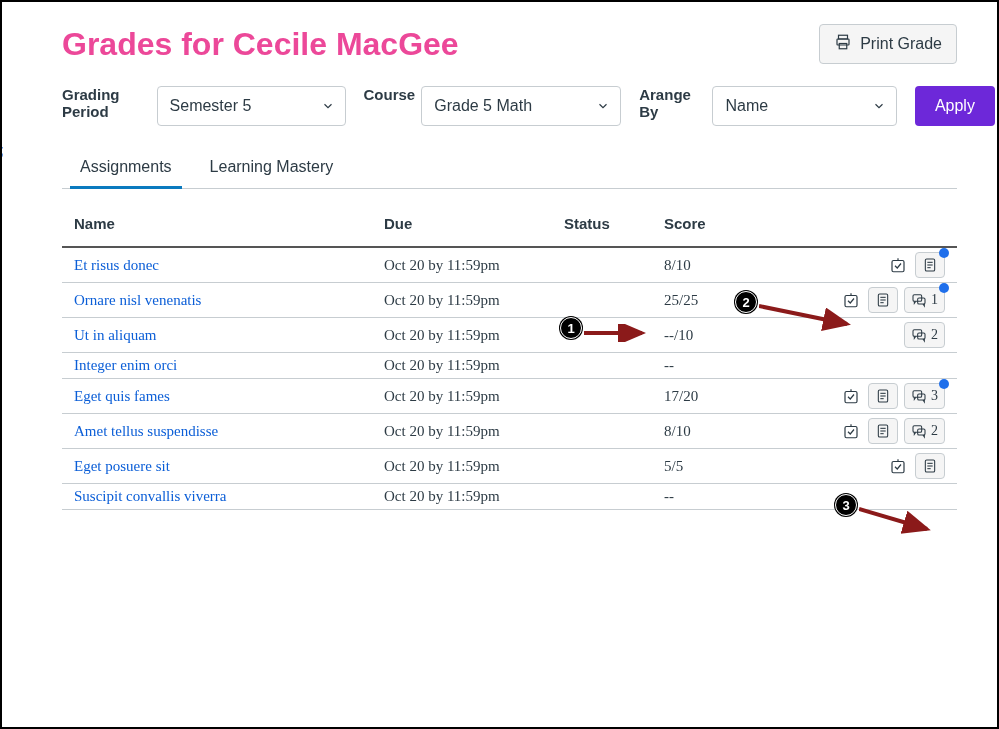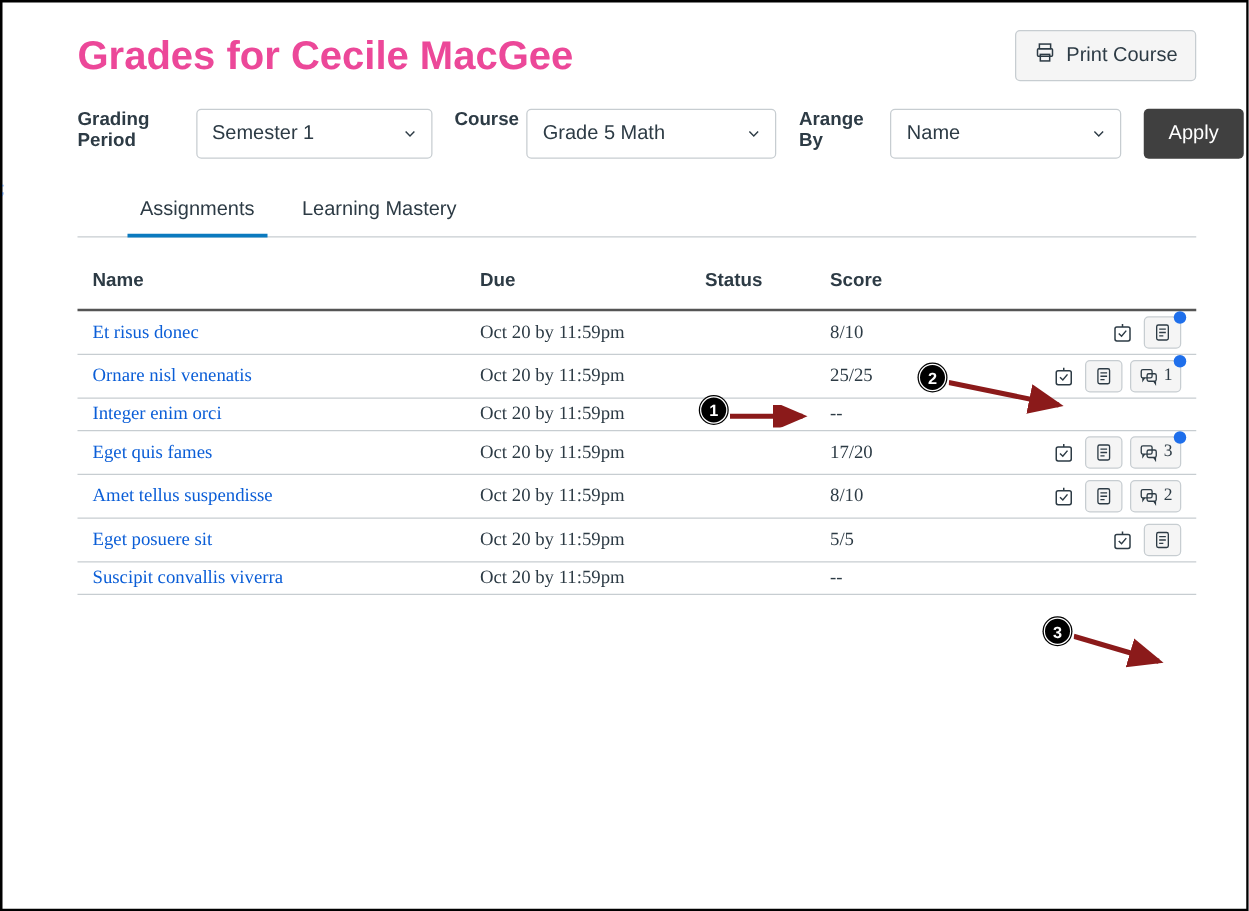--- a/index.html
+++ b/index.html
@@ -76,21 +76,21 @@
     top: 50%;
     transform: translateY(-50%);
     width: 14px; height: 14px;
   }
   .sel-grading { width: 220px; }
   .sel-course  { width: 200px; }
   .sel-arrange { width: 200px; }
   .apply-btn {
     height: 40px;
     padding: 0 20px;
-    background: #404040;
+    background: #6d28d9;
     color: #fff;
     border: none;
     border-radius: 4px;
     font-size: 16px;
     cursor: pointer;
   }
   .tabs {
     display: flex;
     gap: 26px;
     border-bottom: 1px solid #c7cdd1;
@@ -99,21 +99,20 @@
   .tab {
     padding: 10px 6px 12px 6px;
     font-size: 16px;
     color: #2d3b45;
     cursor: pointer;
     position: relative;
   }
   .tab.active {
     color: #2d3b45;
     font-weight: 400;
-    margin-left: 32px;
   }
   .tab.active::after {
     content: "";
     position: absolute;
     left: -4px; right: -4px; bottom: -1px;
     height: 3px;
     background: #0b7abf;
   }
   table.grades {
     width: 100%;
@@ -208,29 +207,29 @@
   <div class="header-row">
     <h1>Grades for Cecile MacGee</h1>
     <button class="print-btn">
       <span>
         <svg viewBox="0 0 24 24">
             <rect x="6" y="3" width="12" height="5"></rect>
             <rect x="4" y="8" width="16" height="8" rx="1"></rect>
             <rect x="7" y="14" width="10" height="7"></rect>
           </svg>
       </span>
-      <span>Print Course</span>
+      <span>Print Grade</span>
     </button>
   </div>
 
   <div class="filters">
     <div class="filter-group">
       <span class="filter-label">Grading Period</span>
       <div class="select sel-grading">
-        <span>Semester 1</span>
+        <span>Semester 5</span>
         <span class="chev">
           <svg viewBox="0 0 24 24">
               <polyline points="6 9 12 15 18 9" fill="none" stroke="#2d3b45" stroke-width="2"></polyline>
             </svg>
         </span>
       </div>
     </div>
     <div class="filter-group">
       <span class="filter-label">Course</span>
       <div class="select sel-course">
@@ -316,20 +315,35 @@
                 <rect x="3" y="4" width="13" height="10" rx="2"></rect>
                 <path d="M7 14l-2 3v-3"></path>
                 <rect x="10" y="9" width="11" height="9" rx="2"></rect>
                 <path d="M18 18l2 3v-3"></path>
               </svg>
               <span>1</span>
               <span class="dot"></span>
             </span></td>
         </tr>
         <tr>
+          <td class="col-name"><a class="assign-link" href="#">Ut in aliquam</a></td>
+          <td class="col-due">Oct 20 by 11:59pm</td>
+          <td class="col-status"></td>
+          <td class="col-score">--/10</td>
+          <td class="col-actions actions"><span class="icon-btn">
+              <svg viewBox="0 0 24 24">
+                <rect x="3" y="4" width="13" height="10" rx="2"></rect>
+                <path d="M7 14l-2 3v-3"></path>
+                <rect x="10" y="9" width="11" height="9" rx="2"></rect>
+                <path d="M18 18l2 3v-3"></path>
+              </svg>
+              <span>2</span>
+            </span></td>
+        </tr>
+        <tr>
           <td class="col-name"><a class="assign-link" href="#">Integer enim orci</a></td>
           <td class="col-due">Oct 20 by 11:59pm</td>
           <td class="col-status"></td>
           <td class="col-score">--</td>
           <td class="col-actions actions"></td>
         </tr>
         <tr>
           <td class="col-name"><a class="assign-link" href="#">Eget quis fames</a></td>
           <td class="col-due">Oct 20 by 11:59pm</td>
           <td class="col-status"></td>

